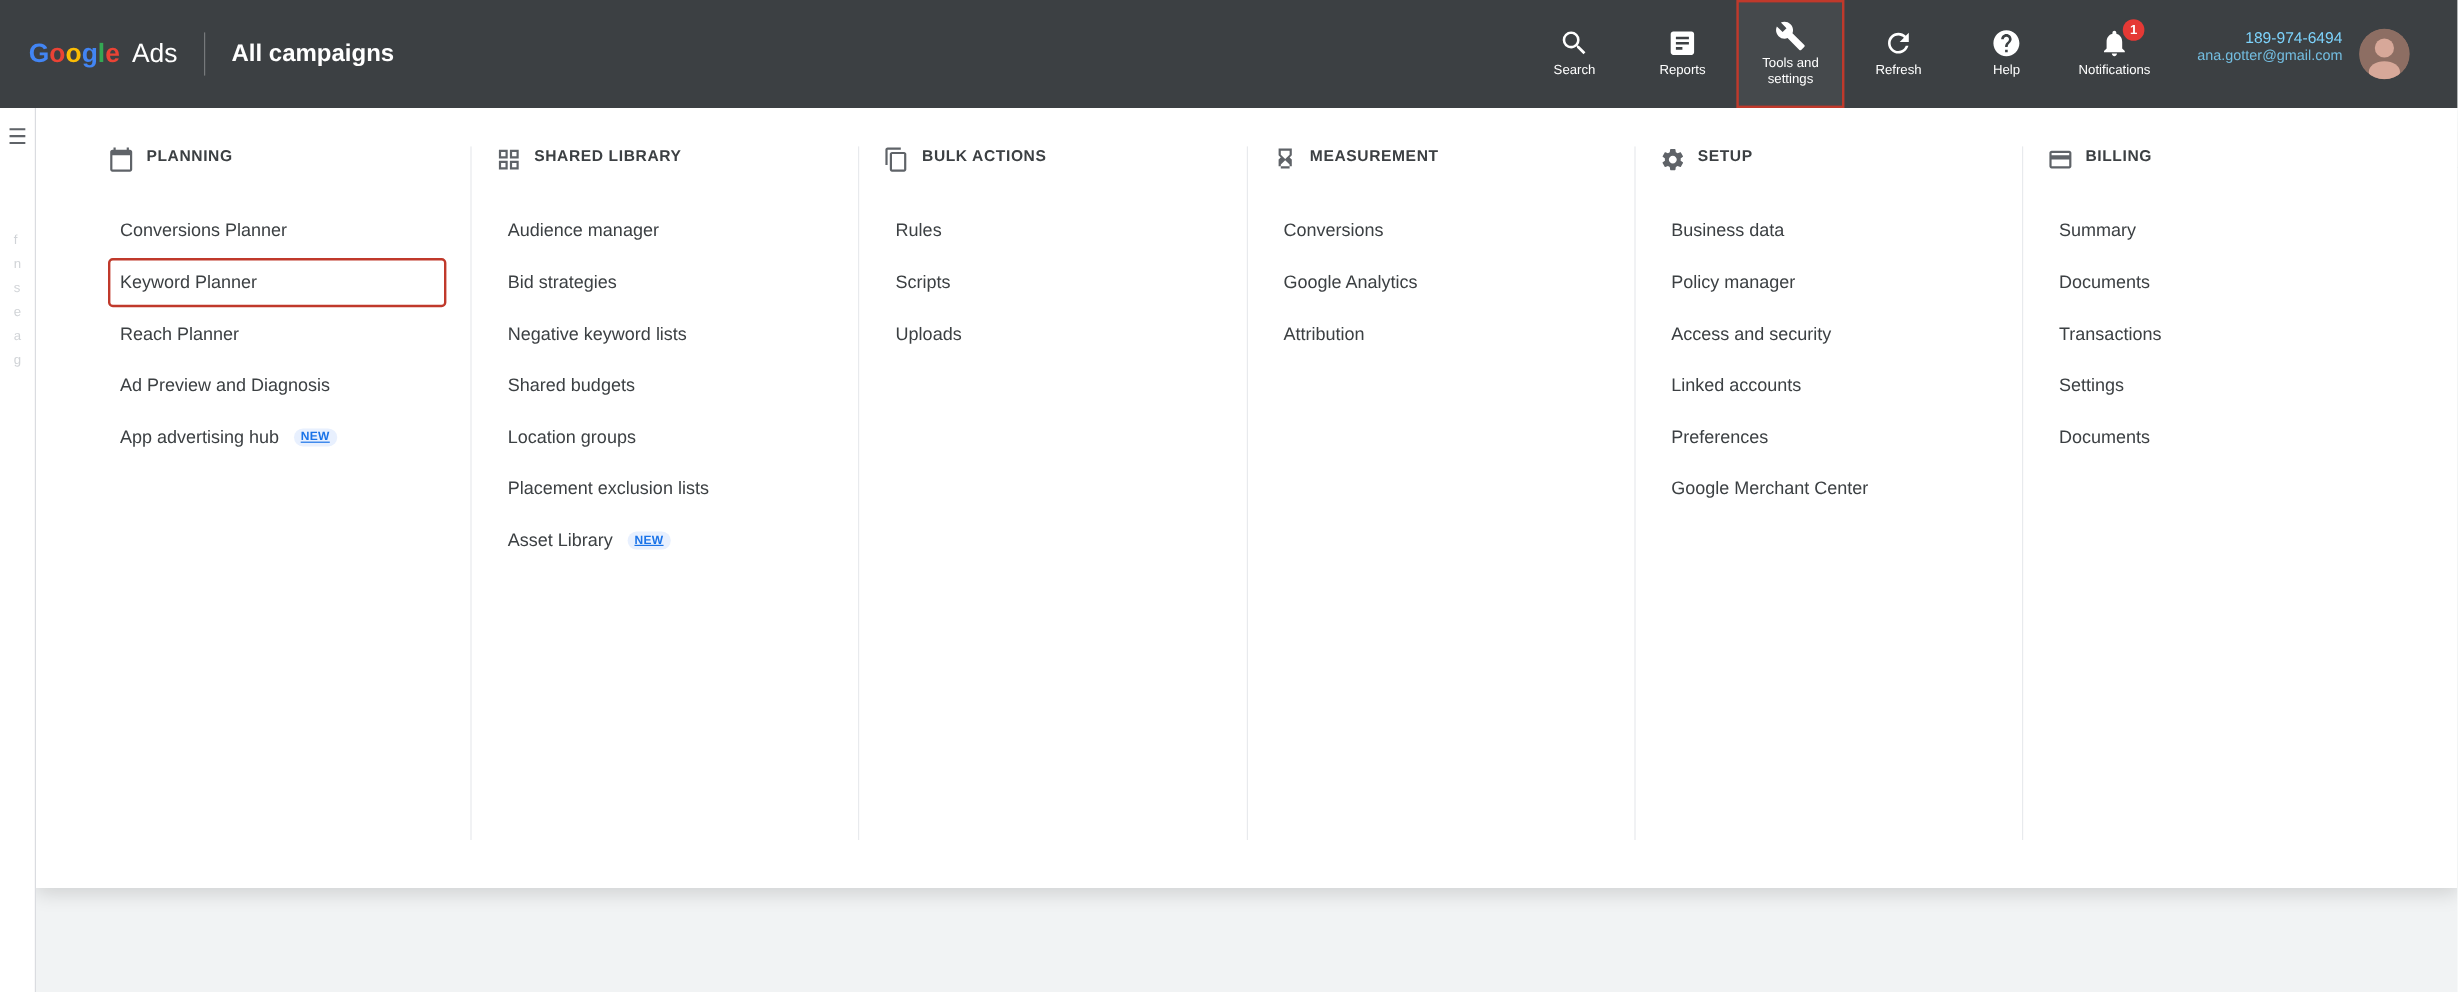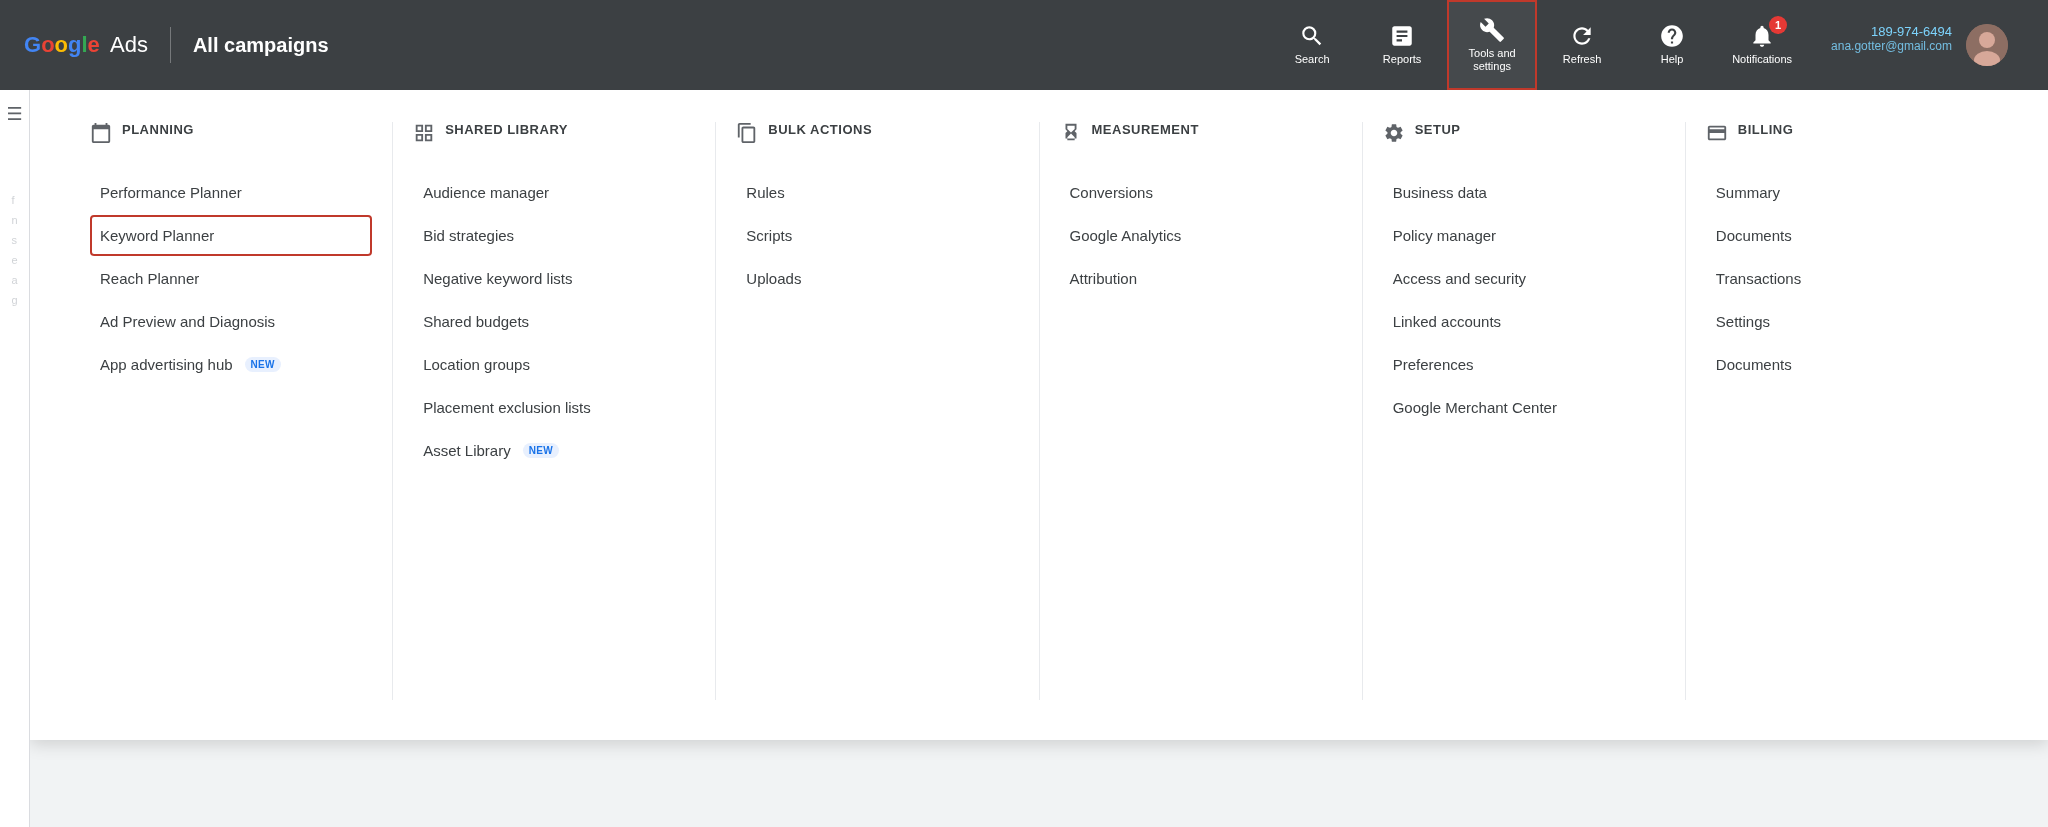--- a/index.html
+++ b/index.html
@@ -193,20 +193,21 @@
     }
     .badge-new {
       background: #e8f0fe;
       color: #1a73e8;
       font-size: 10px;
       font-weight: 600;
       padding: 2px 6px;
       border-radius: 10px;
       margin-left: 6px;
       letter-spacing: 0.3px;
+      text-decoration: underline;
     }
 
     
     .bg-content {
       position: absolute;
       top: 0;
       left: 0;
       right: 0;
       bottom: 0;
       background: #f1f3f4;
@@ -322,21 +323,21 @@
       <div class="menu-section">
         <div class="section-header">
           <div class="section-icon">
             <svg viewBox="0 0 24 24">
                 <path d="M20 3h-1V1h-2v2H7V1H5v2H4c-1.1 0-2 .9-2 2v16c0 1.1.9 2 2 2h16c1.1 0 2-.9 2-2V5c0-1.1-.9-2-2-2zm0 18H4V8h16v13z"></path>
               </svg>
           </div>
           <span class="section-title">PLANNING</span>
         </div>
         <div id="planning-items">
-            <div class="menu-item">Performance Planner</div>
+            <div class="menu-item">Conversions Planner</div>
             <div class="menu-item highlighted">Keyword Planner</div>
             <div class="menu-item">Reach Planner</div>
             <div class="menu-item">Ad Preview and Diagnosis</div>
             <div class="menu-item">App advertising hub<span class="badge-new">NEW</span></div>
           </div>
       </div>
 
       <div class="menu-section">
         <div class="section-header">
           <div class="section-icon">

